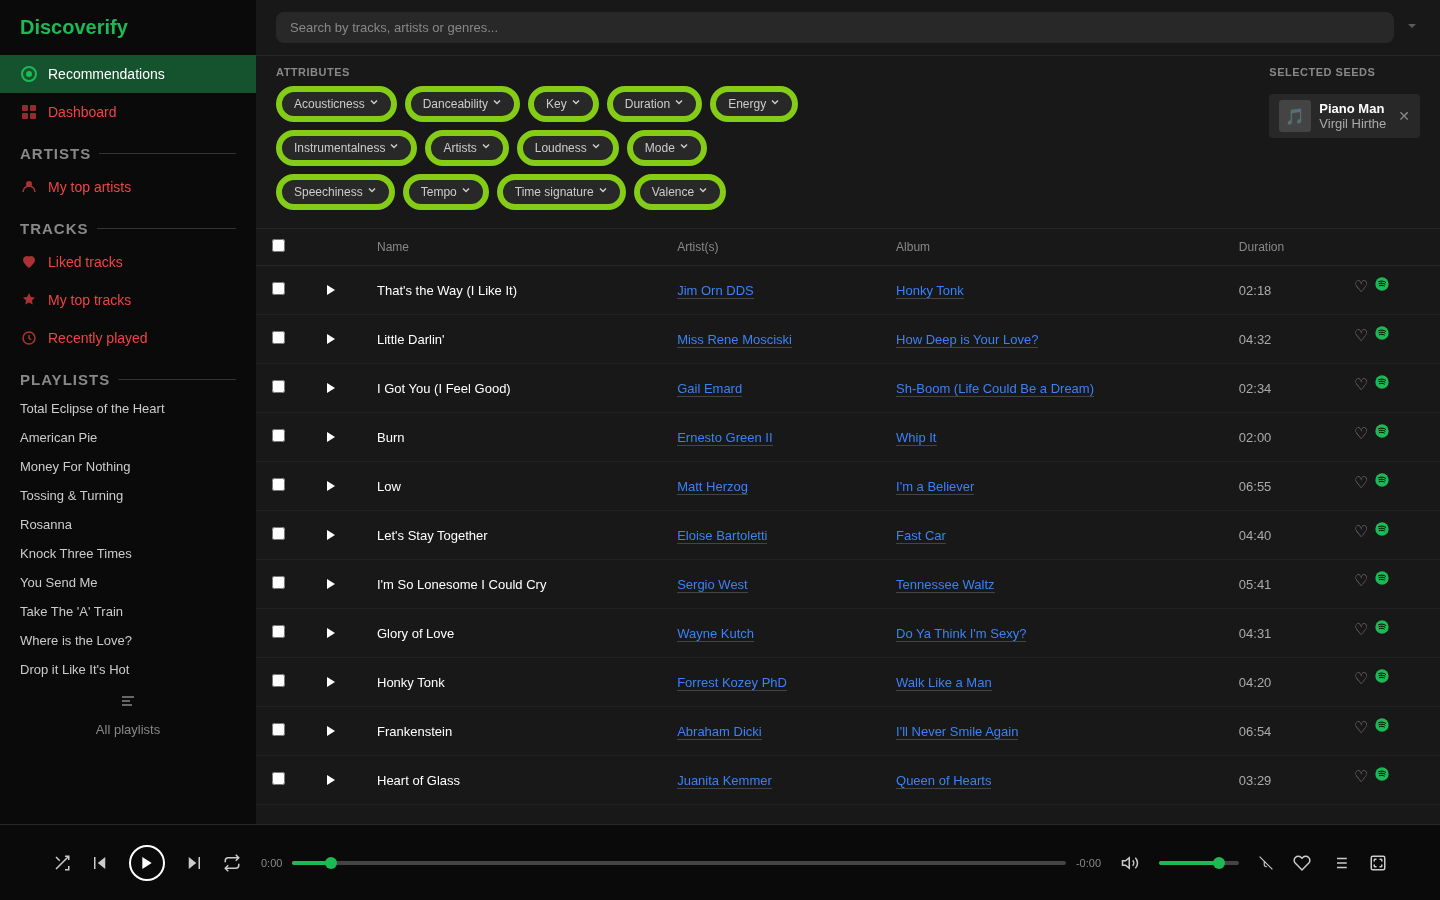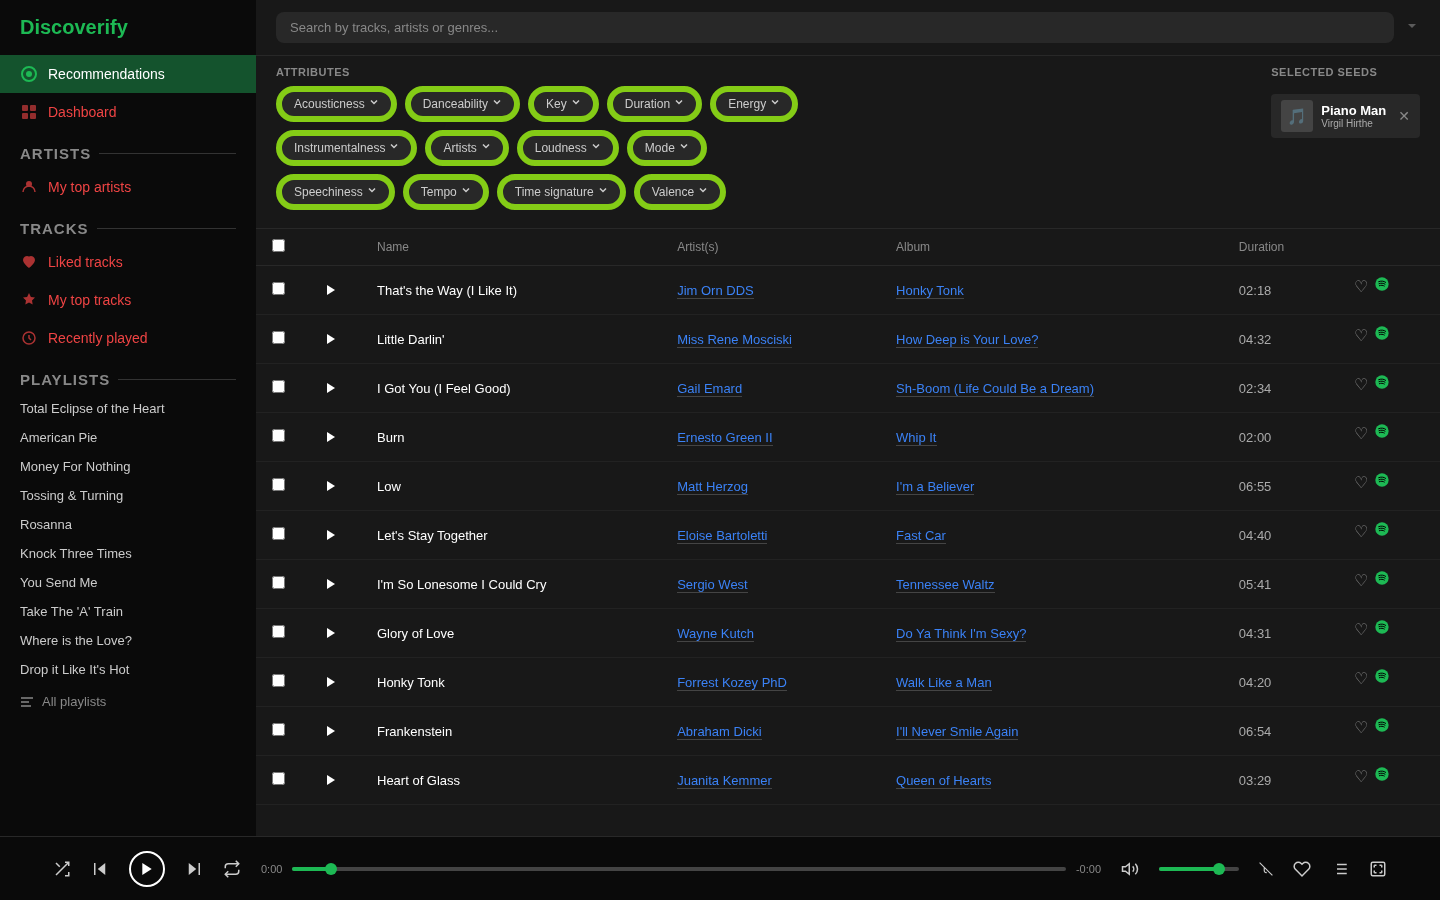--- a/index.html
+++ b/index.html
@@ -11,40 +11,40 @@
     
     .sidebar { width: 256px; background: #0a0a0a; display: flex; flex-direction: column; padding: 0; overflow-y: auto; flex-shrink: 0; }
     .sidebar-logo { padding: 16px 20px; font-size: 20px; font-weight: 700; color: #fff; }
     .sidebar-logo span { color: #1db954; }
     .sidebar-nav-item { display: flex; align-items: center; gap: 10px; padding: 10px 20px; cursor: pointer; color: #ef4444; }
     .sidebar-nav-item.active { background: #14532d; color: #fff; }
     .sidebar-nav-item .nav-icon { width: 18px; height: 18px; display: flex; align-items: center; justify-content: center; }
     .sidebar-section-label { padding: 14px 20px 6px; font-size: 15px; font-weight: 600; color: #888; text-transform: uppercase; letter-spacing: 1px; display: flex; align-items: center; gap: 8px; }
     .sidebar-section-label::after { content: ''; flex: 1; height: 1px; background: #333; }
     .sidebar-playlist-item { padding: 7px 20px; cursor: pointer; color: #ccc; font-size: 13px; }
-    .sidebar-all-playlists { padding: 10px 20px; color: #888; font-size: 13px; display: flex; align-items: center; gap: 8px; cursor: pointer; }
+    .sidebar-all-playlists { padding: 10px 20px; color: #888; font-size: 13px; display: flex; align-items: center; gap: 14px; cursor: pointer; flex-direction: column; }
 
     
     .main-content { flex: 1; display: flex; flex-direction: column; overflow: hidden; background: #181818; }
 
     
     .search-bar-container { padding: 12px 20px; background: #181818; border-bottom: 1px solid #282828; display: flex; align-items: center; gap: 10px; }
     .search-bar { flex: 1; background: #282828; border: none; border-radius: 8px; padding: 8px 14px; color: #fff; font-size: 13px; outline: none; }
     .search-bar::placeholder { color: #888; }
     .search-dropdown-icon { color: #888; }
     .filters-section-label { font-size: 11px; color: #888; font-weight: 600; text-transform: uppercase; letter-spacing: 0.5px; margin-bottom: 8px; }
     .filter-chips { display: flex; flex-wrap: wrap; gap: 8px; margin-bottom: 8px; }
     .filter-chip { display: flex; align-items: flex-start; gap: 4px; background: #282828; border: 6px solid #84cc16; border-radius: 20px; padding: 5px 12px; font-size: 12px; color: #ccc; cursor: pointer; }
     .filter-chip svg { width: 10px; height: 10px; }
     .seeds-label { font-size: 11px; color: #888; font-weight: 700; text-transform: uppercase; letter-spacing: 0.5px; margin-bottom: 16px; }
     .seed-tag { display: flex; align-items: center; gap: 8px; background: #282828; border-radius: 4px; padding: 6px 10px; }
     .seed-thumb { width: 32px; height: 32px; background: #444; border-radius: 3px; display: flex; align-items: center; justify-content: center; font-size: 16px; }
     .seed-info { display: flex; flex-direction: column; }
     .seed-name { font-size: 13px; font-weight: 600; color: #fff; }
-    .seed-artist { font-size: 10px; color: #aaa; }
+    .seed-artist { font-size: 13px; color: #aaa; }
     .seed-close { color: #888; cursor: pointer; margin-left: 4px; font-size: 14px; }
 
     
     .top-area { position: relative; padding: 10px 20px; background: #181818; border-bottom: 1px solid #282828; }
     .top-area-grid { display: grid; grid-template-columns: 1fr auto; gap: 20px; align-items: start; }
     .filters-wrap {}
 
     
     .table-container { flex: 1; overflow-y: auto; }
     table { width: 100%; border-collapse: collapse; }
@@ -56,21 +56,21 @@
     tbody td { padding: 10px 16px; color: #ccc; font-size: 13px; }
     tbody td.name-col { color: #fff; font-weight: 500; }
     tbody td a { color: #3b82f6; text-decoration: none; border-bottom: 1px solid #444; }
     .play-btn { width: 28px; height: 28px; border-radius: 50%; background: transparent; border: none; display: flex; align-items: center; justify-content: center; cursor: pointer; color: #fff; }
     .heart-btn { background: transparent; border: none; color: #888; cursor: pointer; font-size: 16px; }
     .spotify-btn { background: transparent; border: none; color: #1db954; cursor: pointer; font-size: 16px; }
     .duration-col { color: #aaa; }
     .check-col input { accent-color: #1db954; }
 
     
-    .player { height: 64px; background: #0a0a0a; border-top: 1px solid #282828; display: flex; flex-direction: column; align-items: center; justify-content: center; padding: 12px 20px; }
+    .player { height: 76px; background: #0a0a0a; border-top: 1px solid #282828; display: flex; flex-direction: column; align-items: center; justify-content: center; padding: 12px 20px; }
     .player-btn { background: transparent; border: none; color: #ccc; cursor: pointer; display: flex; align-items: center; justify-content: center; }
     .player-btn.main { width: 36px; height: 36px; border-radius: 50%; border: 2px solid #fff; color: #fff; }
     .player-progress { display: flex; align-items: center; gap: 10px; width: 60%; }
     .progress-bar-wrap { flex: 1; height: 4px; background: #444; border-radius: 2px; position: relative; cursor: pointer; }
     .progress-bar-fill { height: 100%; background: #1db954; border-radius: 2px; position: relative; }
     .progress-knob { width: 12px; height: 12px; background: #1db954; border-radius: 50%; position: absolute; right: -6px; top: -4px; }
     .time-label { font-size: 11px; color: #888; }
     .volume-bar-wrap { width: 80px; height: 4px; background: #444; border-radius: 2px; position: relative; cursor: pointer; }
     .volume-bar-fill { height: 100%; background: #1db954; border-radius: 2px; position: relative; }
     .volume-knob { width: 12px; height: 12px; background: #1db954; border-radius: 50%; position: absolute; right: -6px; top: -4px; }

